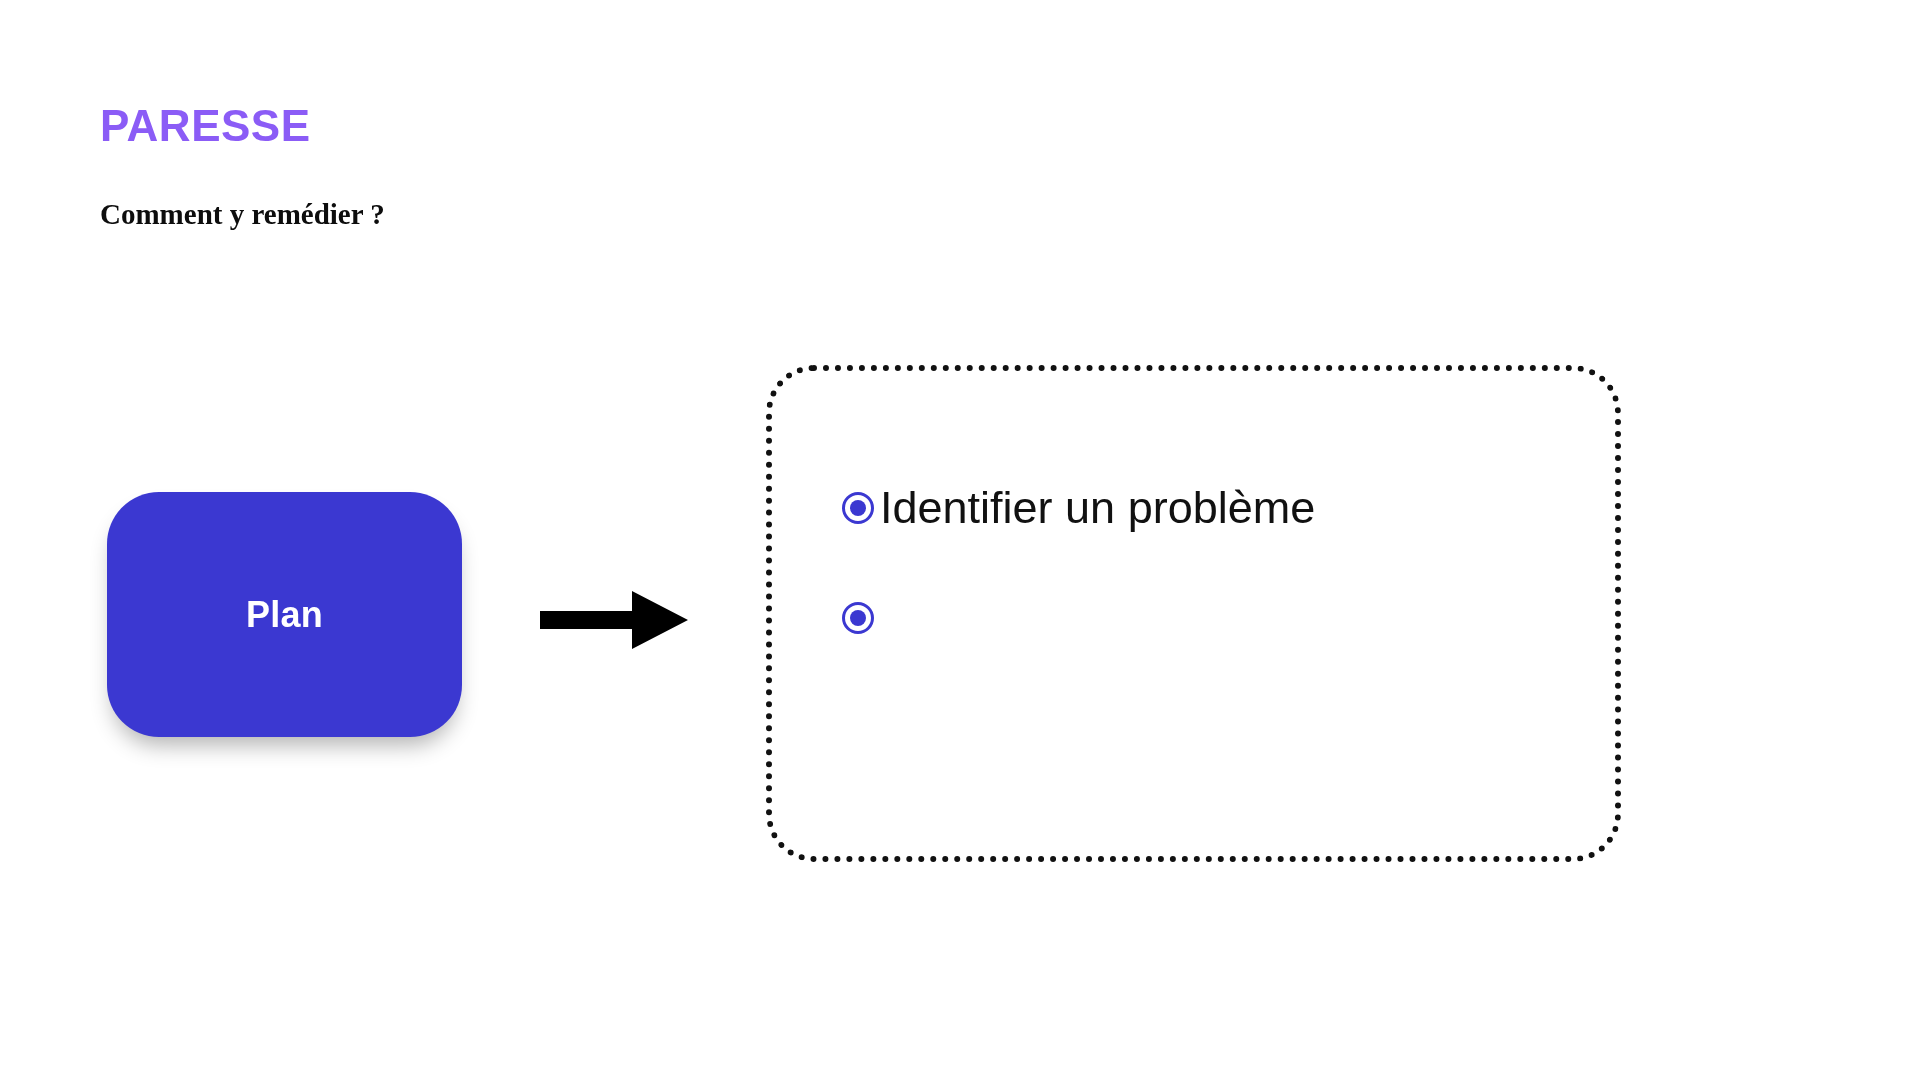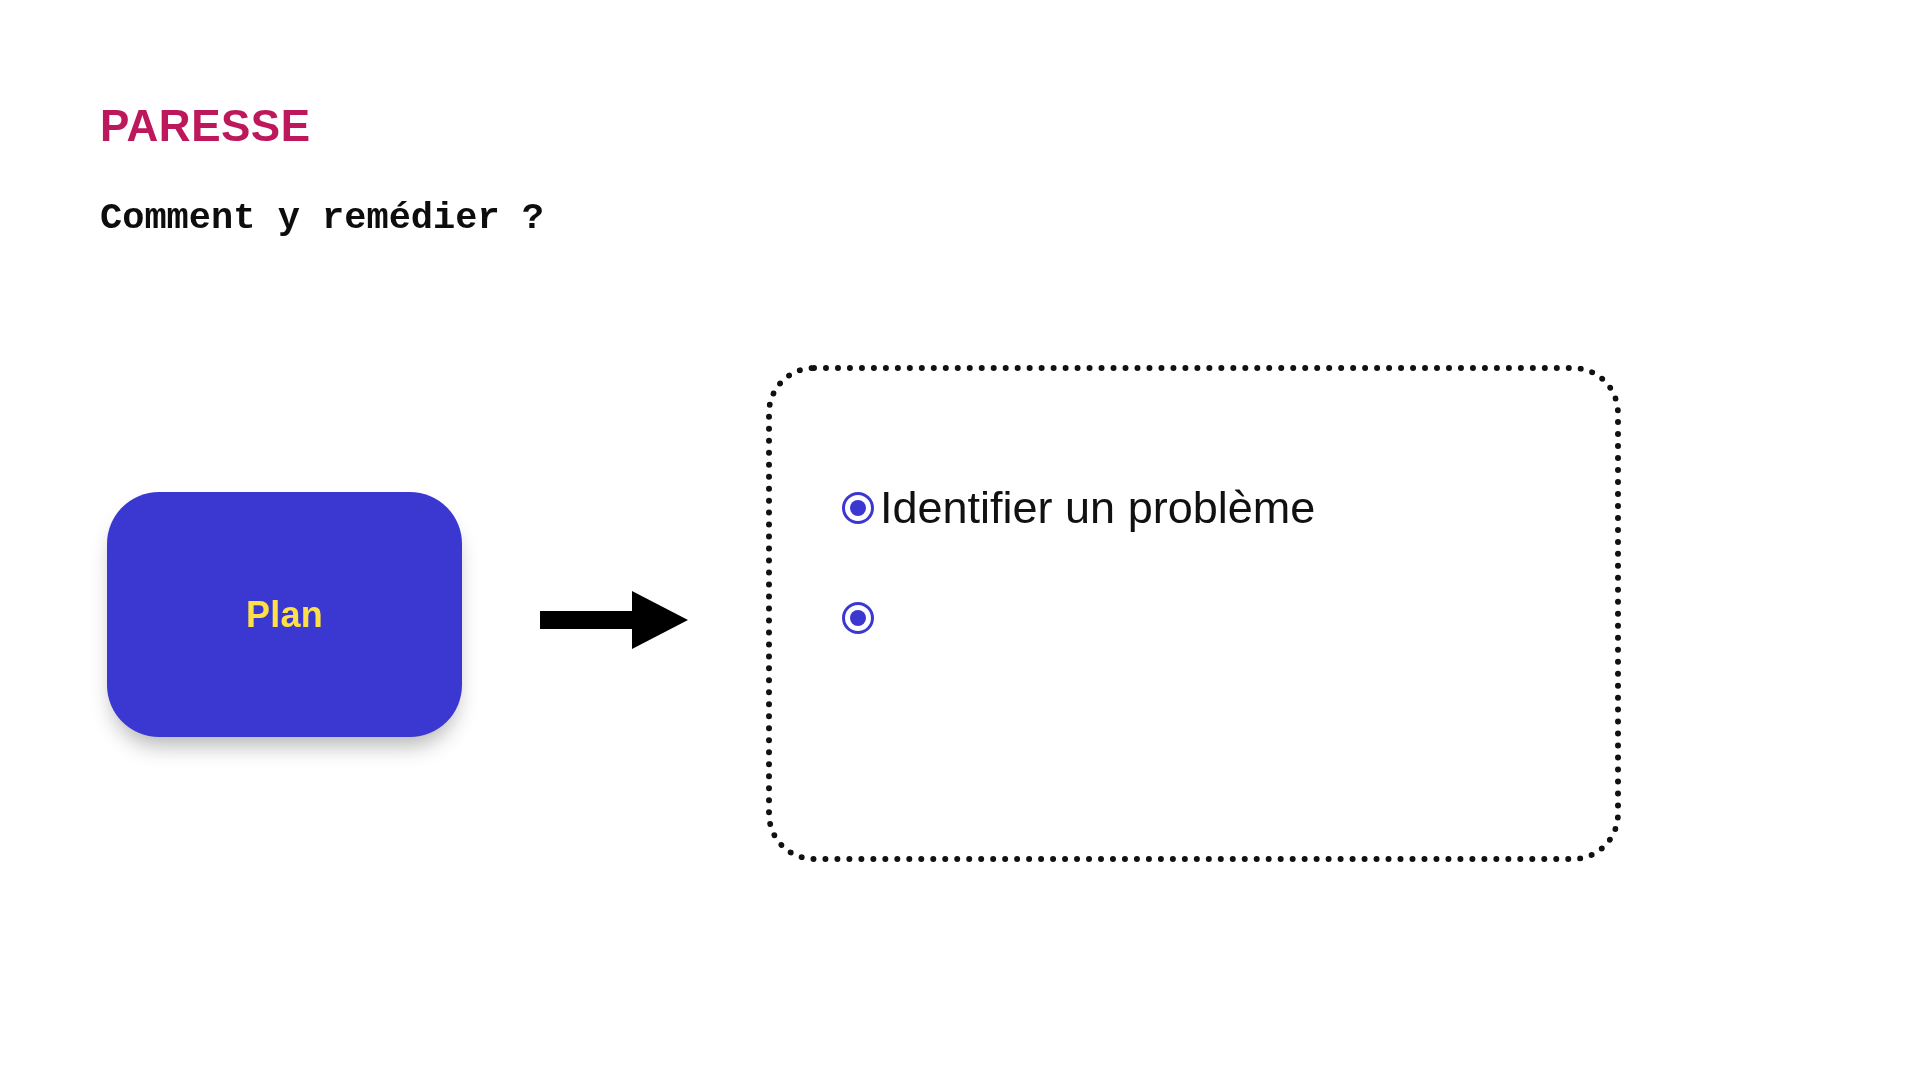--- a/index.html
+++ b/index.html
@@ -17,30 +17,30 @@
 
   
   .slide-title {
     position: absolute;
     left: 100px;
     top: 104px;
     font-family: "Liberation Sans", sans-serif;
     font-size: 44px;
     font-weight: bold;
     letter-spacing: 0.5px;
-    color: #be185d;
+    color: #8b5cf6;
     line-height: 1;
     white-space: nowrap;
   }
   .slide-subtitle {
     position: absolute;
     left: 100px;
     top: 200px;
-    font-family: Liberation Mono, monospace;
-    font-size: 37px;
+    font-family: Liberation Serif, serif;
+    font-size: 29px;
     font-weight: bold;
     color: #0d0d0d;
     line-height: 1;
     white-space: nowrap;
   }
 
   
   .plan-node {
     position: absolute;
     left: 107px;
@@ -48,21 +48,21 @@
     width: 355px;
     height: 245px;
     background: #3b38d1;
     border-radius: 52px;
     box-shadow: 0 14px 22px -6px rgba(0, 0, 0, 0.30);
     display: flex;
     align-items: center;
     justify-content: center;
   }
   .plan-node-label {
-    color: #fde047;
+    color: #ffffff;
     font-family: "Liberation Sans", sans-serif;
     font-size: 36px;
     font-weight: bold;
     letter-spacing: 0.3px;
     line-height: 1;
   }
 
   
   .flow-arrow {
     position: absolute;

